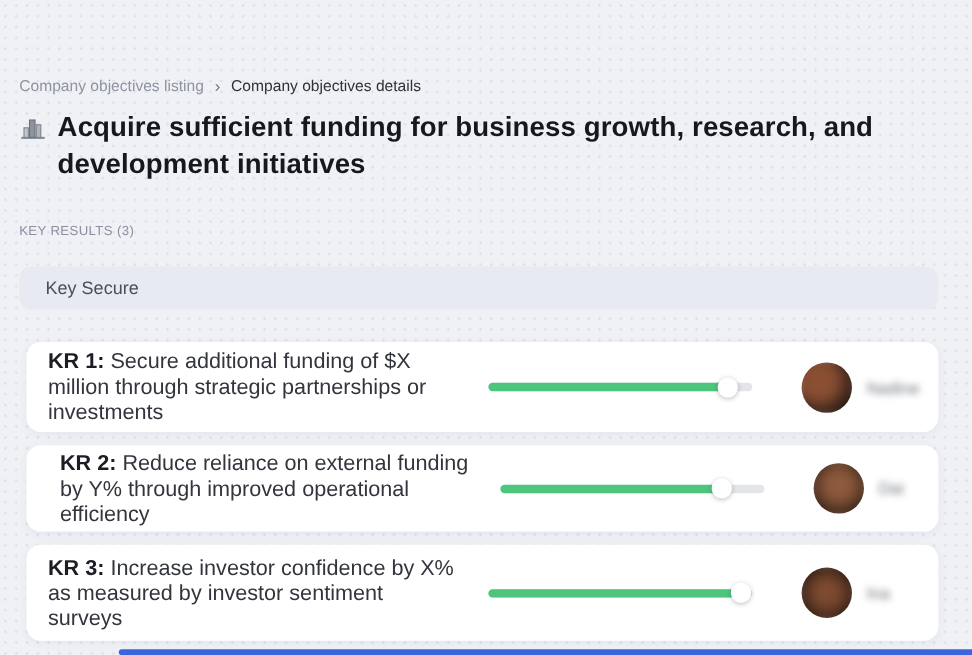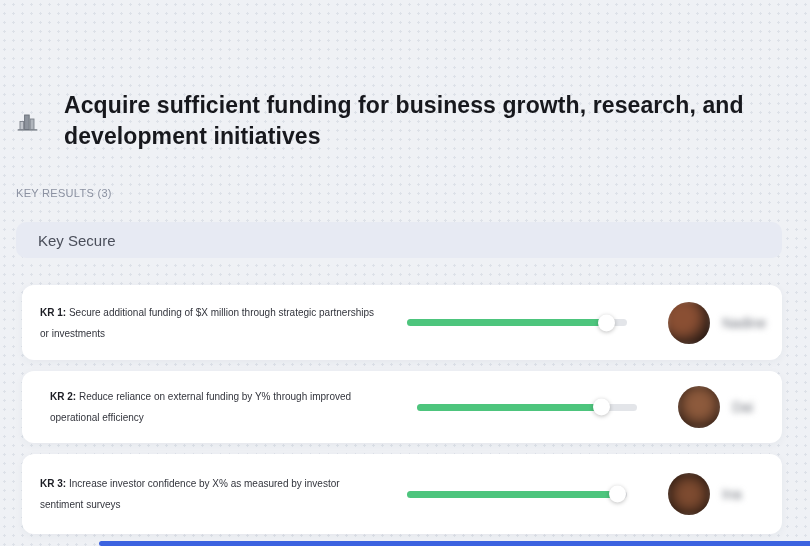--- a/index.html
+++ b/index.html
@@ -21,21 +21,21 @@
     display: flex; align-items: center; gap: 9px;
     font-size: 13px;
   }
   .crumb-link { color: #8d93a0; cursor: pointer; }
   .crumb-sep { color: #6e737e; font-size: 14px; line-height: 1; }
   .crumb-current { color: #2e3138; font-weight: 500; }
 
   
   .title-wrap {
     position: absolute; left: 16px; top: 90px;
-    display: flex; align-items: center; gap: 25px;
+    display: flex; align-items: flex-start; gap: 9px;
     width: 760px;
   }
   .title-icon { flex: 0 0 auto; margin-top: 7px; }
   .obj-title {
     font-size: 23px; font-weight: 700; color: #17181d;
     line-height: 1.33; max-width: 690px; letter-spacing: 0.1px;
   }
 
   
   .section-label {
@@ -67,21 +67,21 @@
     display: flex; align-items: center;
     padding: 0 20px 0 18px;
     cursor: pointer;
   }
   .kr-card:nth-child(1) { min-height: 75px; }
   .kr-card:nth-child(2) { min-height: 72px; padding-left: 28px; }
   .kr-card:nth-child(3) { min-height: 80px; justify-content: space-between; }
 
   .kr-text {
     flex: 0 0 345px;
-    font-size: 10px; line-height: 21px; color: #33353d;
+    font-size: 18px; line-height: 21px; color: #33353d;
   }
   .kr-label { font-weight: 700; color: #1c1d24; }
 
   .kr-status {
     flex: 0 0 240px;
     padding-left: 22px;
     display: flex; align-items: center;
   }
   .progress {
     position: relative; width: 220px; height: 7px;
@@ -133,20 +133,25 @@
     position: absolute; left: 99px; right: 0; bottom: 0;
     height: 5px; background: #3c63e0;
     border-top-left-radius: 3px; border-bottom-left-radius: 3px;
   }
 </style>
 </head>
 <body>
 
 <div class="screen">
 
+  <nav class="breadcrumb">
+    <span class="crumb-link">Company objectives listing</span>
+    <span class="crumb-sep">›</span>
+    <span class="crumb-current">Company objectives details</span>
+  </nav>
 
   <div class="title-wrap">
     <span class="title-icon">
       <svg width="23" height="20" viewBox="0 0 23 20">
         <rect x="1.5" y="17" width="20" height="1.8" rx="0.9" fill="#8e939b"></rect>
         <rect x="4" y="9.5" width="3.6" height="8" fill="#c2c6cc" stroke="#7d838c" stroke-width="0.9"></rect>
         <rect x="8.6" y="3" width="4.6" height="14.5" fill="#8e949d" stroke="#6a7079" stroke-width="0.9"></rect>
         <rect x="14.2" y="7" width="3.8" height="10.5" fill="#b0b5bc" stroke="#7d838c" stroke-width="0.9"></rect>
       </svg>
     </span>

